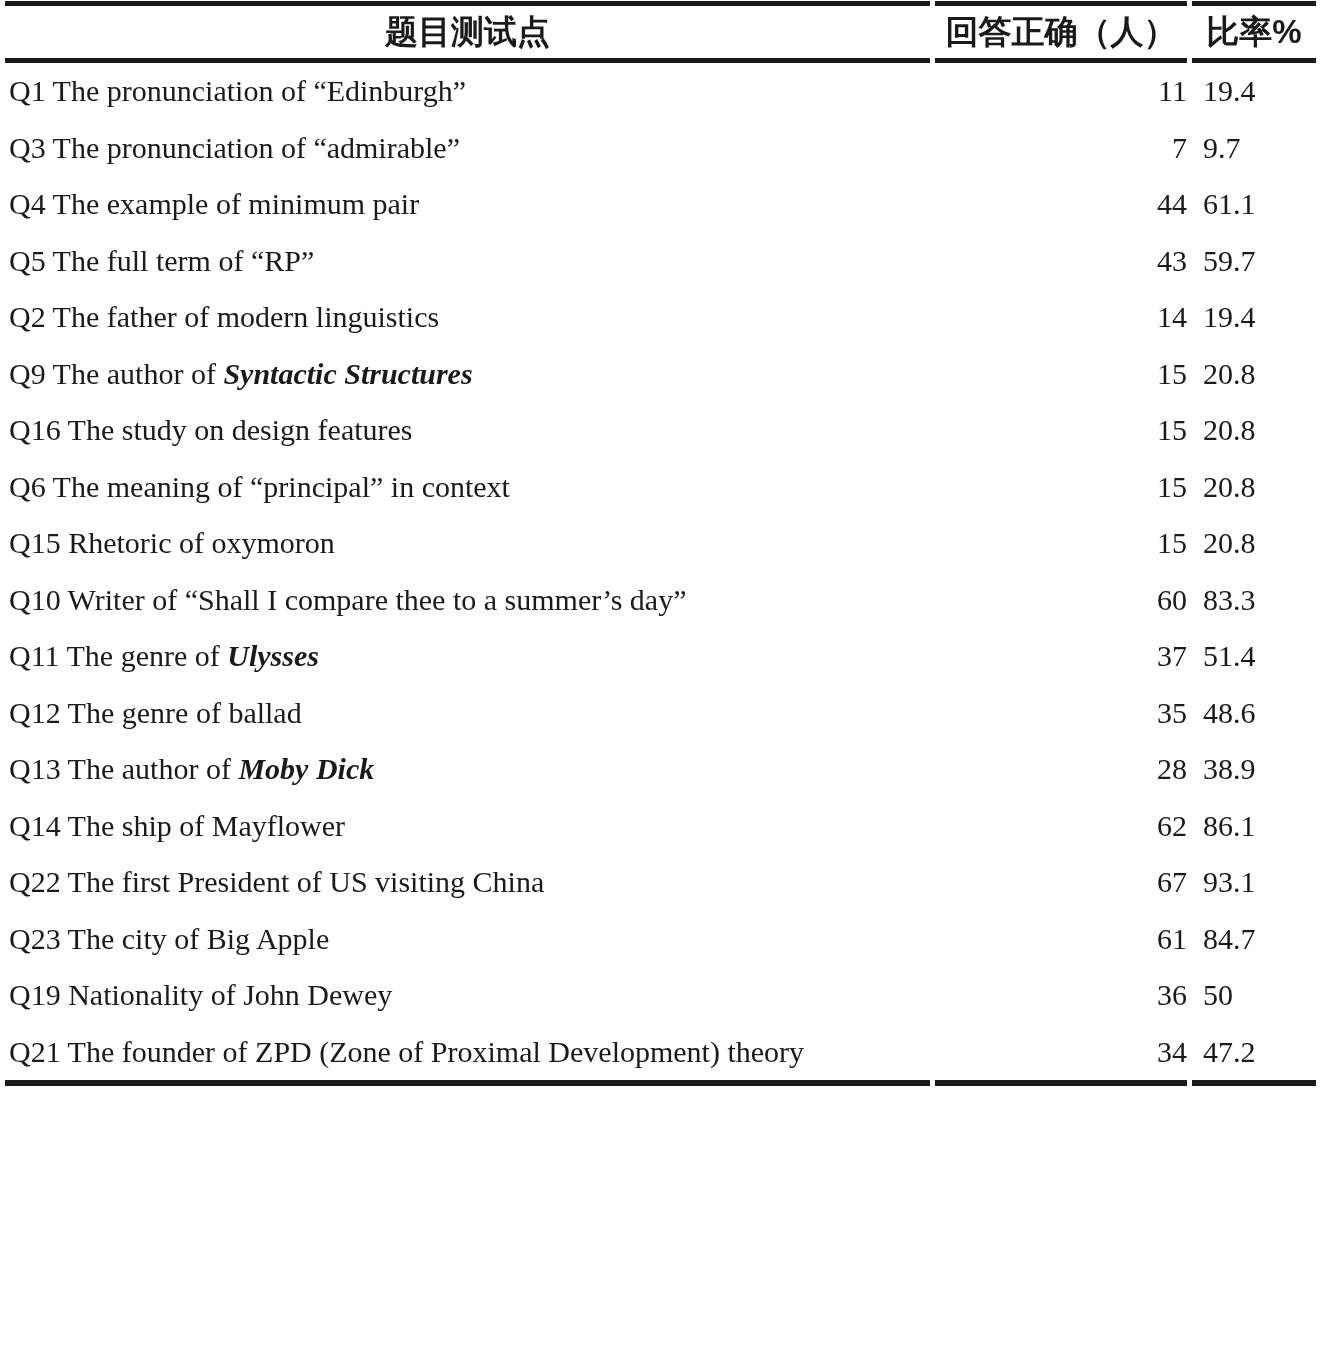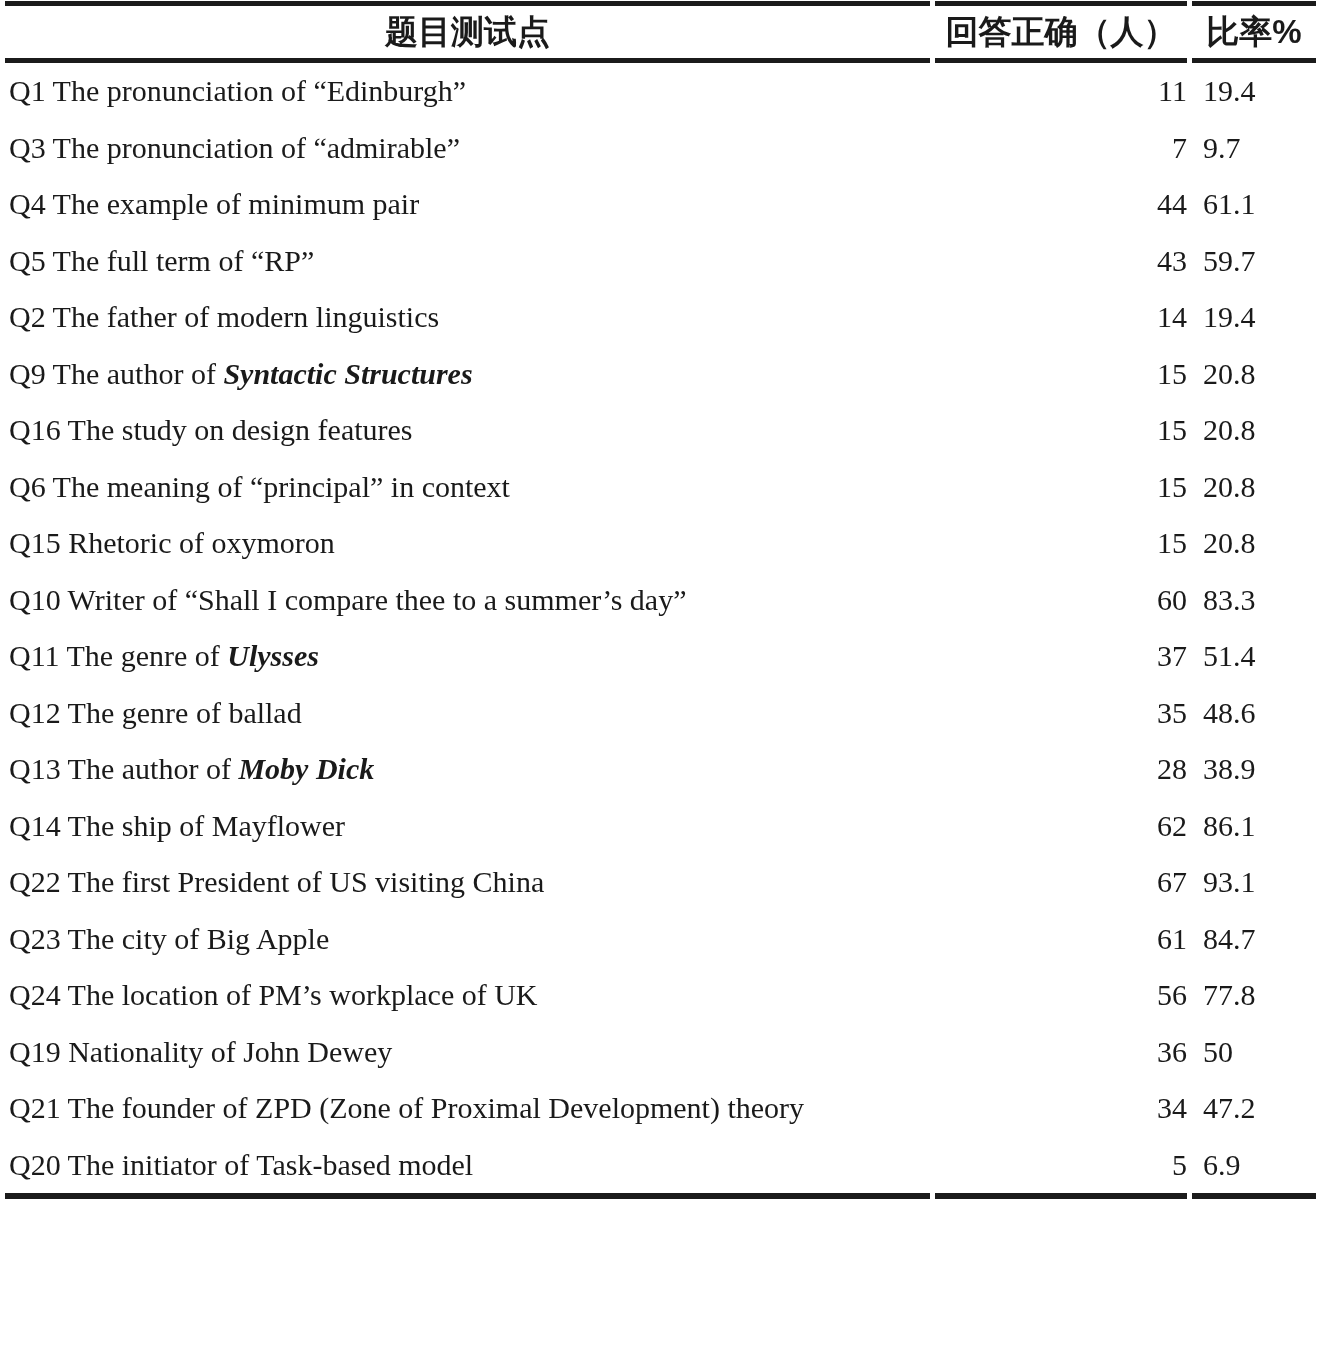--- a/index.html
+++ b/index.html
@@ -152,34 +152,24 @@
           <td class="c-q"><span>Q22 The first President of US visiting China</span><span class="it"></span><span></span></td>
           <td class="c-n">67</td>
           <td class="c-r">93.1</td>
         </tr>
         <tr>
           <td class="c-q"><span>Q23 The city of Big Apple</span><span class="it"></span><span></span></td>
           <td class="c-n">61</td>
           <td class="c-r">84.7</td>
         </tr>
         <tr>
-          <td class="c-q"><span>Q24 The location of PM’s workplace of UK</span><span class="it"></span><span></span></td>
-          <td class="c-n">56</td>
-          <td class="c-r">77.8</td>
-        </tr>
-        <tr>
           <td class="c-q"><span>Q19 Nationality of John Dewey</span><span class="it"></span><span></span></td>
           <td class="c-n">36</td>
           <td class="c-r">50</td>
         </tr>
         <tr>
           <td class="c-q"><span>Q21 The founder of ZPD (Zone of Proximal Development) theory</span><span class="it"></span><span></span></td>
           <td class="c-n">34</td>
           <td class="c-r">47.2</td>
         </tr>
-        <tr>
-          <td class="c-q"><span>Q20 The initiator of Task-based model</span><span class="it"></span><span></span></td>
-          <td class="c-n">5</td>
-          <td class="c-r">6.9</td>
-        </tr>
       </tbody>
   </table>
 </div>
 
 </body></html>

